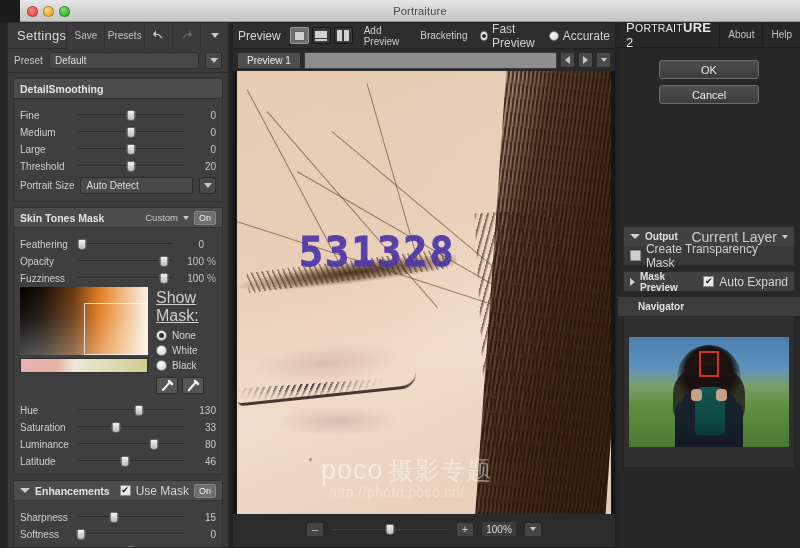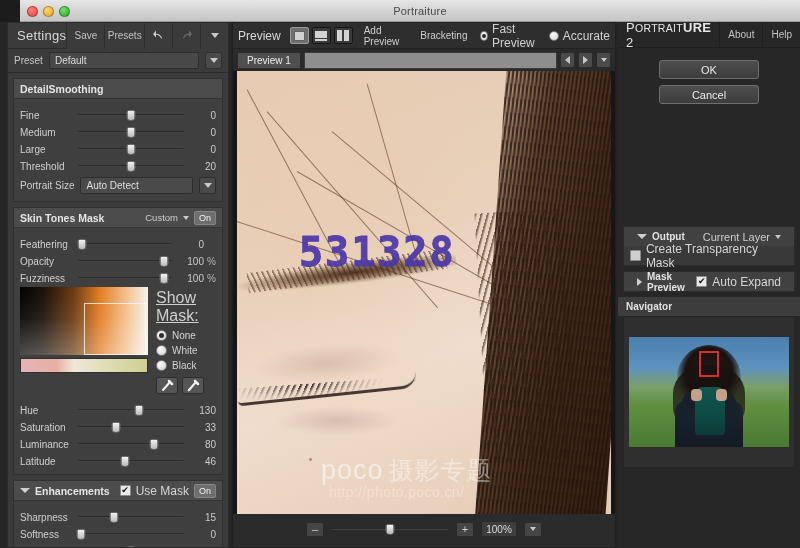--- a/index.html
+++ b/index.html
@@ -356,26 +356,26 @@
   .rp-hbtn { font-size: 10px; color: #c3c3c3; padding: 0 8px; height: 26px; display:flex; align-items:center; border-left: 1px solid #1d1d1d; }
   .okwrap { padding: 12px 0 0 0; display: flex; flex-direction: column; align-items: center; gap: 6px; }
   .okbtn {
     width: 100px; height: 19px; background: linear-gradient(to bottom,#4e4e4e,#3c3c3c);
     border: 1px solid #6e6e6e; border-radius: 3px;
     font-size: 11px; color: #eaeaea; display: flex; align-items: center; justify-content: center;
   }
   .rp-sect {
     margin: 0 5px; background: #393939; border: 1px solid #2b2b2b;
   }
-  .rp-sect-head { height: 19px; display: flex; align-items: center; gap: 5px; padding: 0 13px; background: #414141; }
+  .rp-sect-head { height: 19px; display: flex; align-items: center; gap: 5px; padding: 0 6px; background: #414141; }
   .rp-sect-title { font-size: 10px; color: #e2e2e2; font-weight: bold; flex: 1; }
-  .rp-sel { font-size: 11px; color: #cdcdcd; text-align: center; }
+  .rp-sel { font-size: 14px; color: #cdcdcd; text-align: center; }
   .rp-row { height: 19px; display: flex; align-items: center; gap: 5px; padding: 0 6px; background:#393939; }
   .nav-title { font-size: 10px; color: #e0e0e0; font-weight: bold; }
-  .nav-head { height: 19px; display:flex; align-items:center; padding: 0 8px; background:#3d3d3d; }
+  .nav-head { height: 19px; display:flex; align-items:center; padding: 0 20px; background:#3d3d3d; }
   .nav-box {
     margin: 0 5px; height: 152px; background: #2f2f2f; border: 1px solid #252525;
     display: flex; align-items: center; justify-content: center; overflow: hidden;
     position: relative;
   }
   .nav-img {
     position: relative; width: 160px; height: 110px; overflow: hidden;
     background: linear-gradient(to bottom, #4a7fae 0%, #5e93bf 28%, #7a9f6a 45%, #5f8f3f 62%, #4a7a32 100%);
   }
   .nav-girl {

